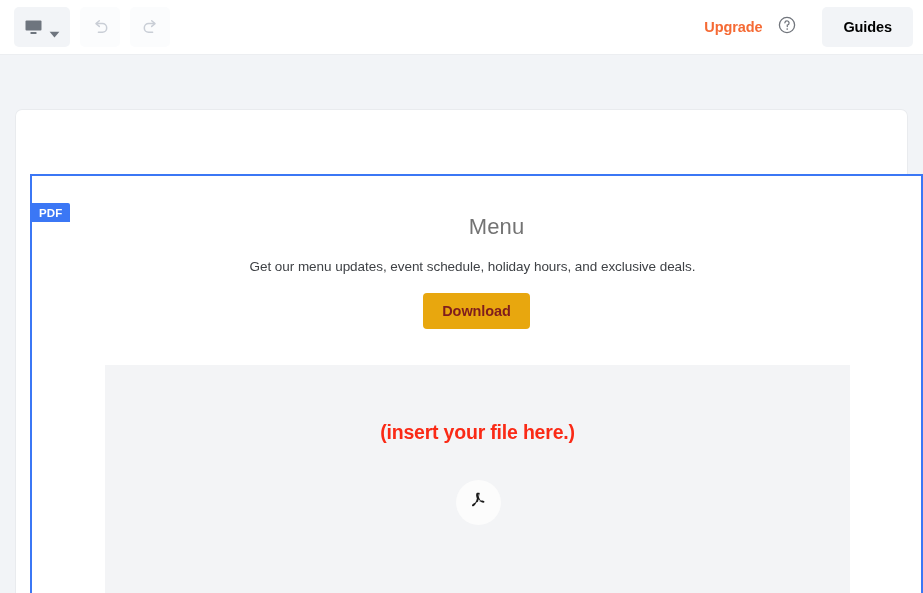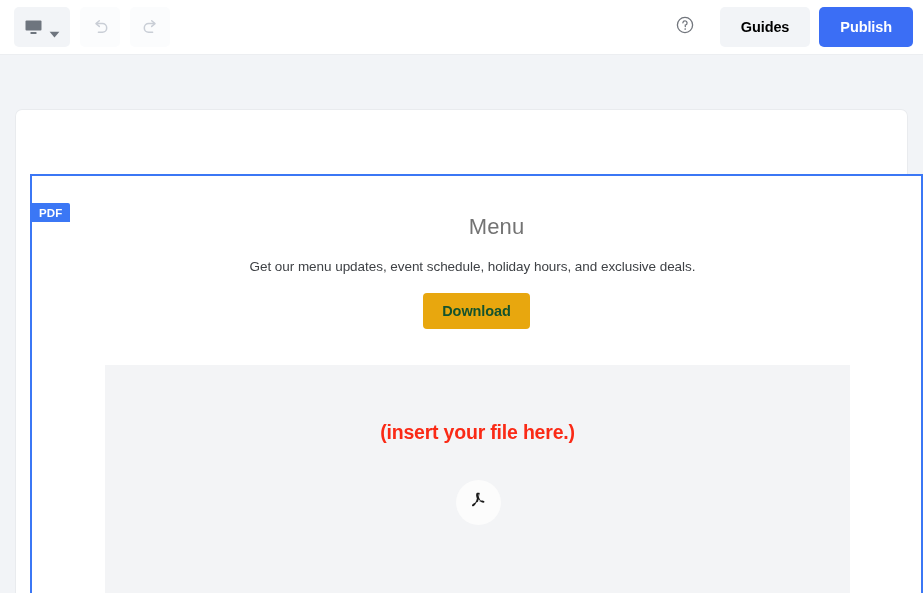--- a/index.html
+++ b/index.html
@@ -191,21 +191,21 @@
     top: 117px;
     display: flex;
     justify-content: center;
     align-items: center;
     gap: 16px;
   }
   #download-button {
     height: 36px;
     padding: 0 19px;
     background: #e8a70e;
-    color: #14532d;
+    color: #7f1d1d;
     font-size: 14.5px;
     font-weight: 700;
     letter-spacing: -0.1px;
     border: none;
     border-radius: 4px;
     display: flex; align-items: center; justify-content: center;
     cursor: pointer;
     white-space: nowrap;
   }
   #secondary-button {
@@ -292,35 +292,35 @@
           <path d="M13.2 4.6 H7.6 a4.3 4.3 0 0 0 0 8.6 H11.6" fill="none" stroke="#c9ced6" stroke-width="1.5" stroke-linecap="round"></path>
           <path d="M10.7 1.8 L14.0 4.6 L10.7 7.4" fill="none" stroke="#c9ced6" stroke-width="1.5" stroke-linecap="round" stroke-linejoin="round"></path>
         </svg>
       </span>
     </div>
 
   </div>
 
   <div class="tb-right">
 
+    <span id="upgrade-link">Upgrade</span>
 
     <span id="help-icon-btn">
       <span>
         <svg width="18" height="18" viewBox="0 0 18 18">
           <circle cx="9" cy="9" r="7.6" fill="none" stroke="#71757c" stroke-width="1.3"></circle>
           <path d="M6.9 6.8 a2.1 2.1 0 1 1 2.4 2.3 V10.6" fill="none" stroke="#71757c" stroke-width="1.3" stroke-linecap="round"></path>
           <circle cx="9.2" cy="13" r="0.85" fill="#71757c"></circle>
         </svg>
       </span>
     </span>
 
     <button class="pill-btn">Guides</button>
 
 
-    <button class="pill-btn primary">Publish</button>
 
   </div>
 </div>
 
 <div id="workspace">
 
   <div id="canvas-card">
 
     <div id="pdf-section">
 

